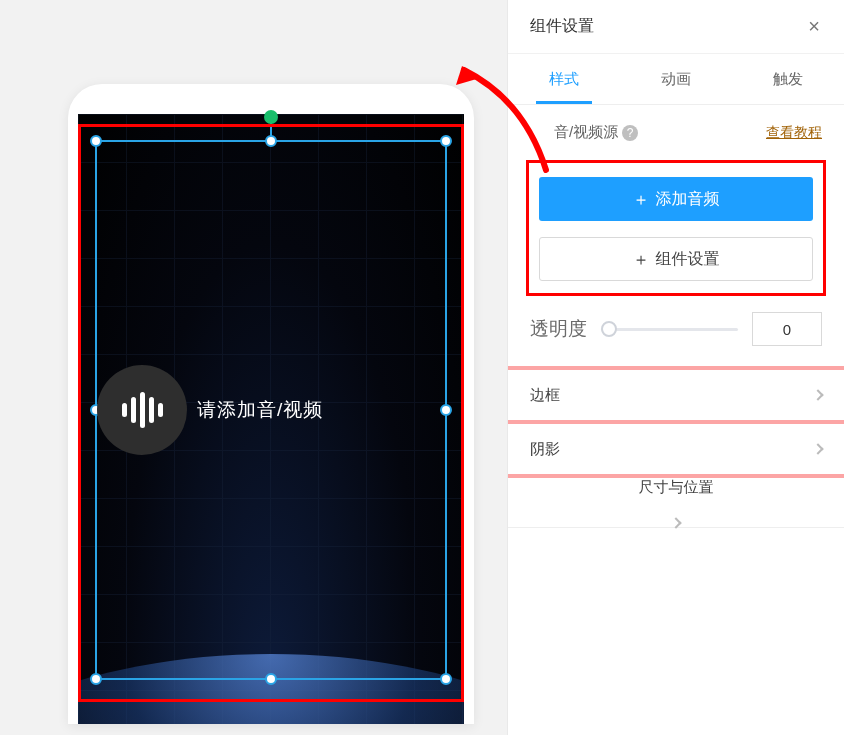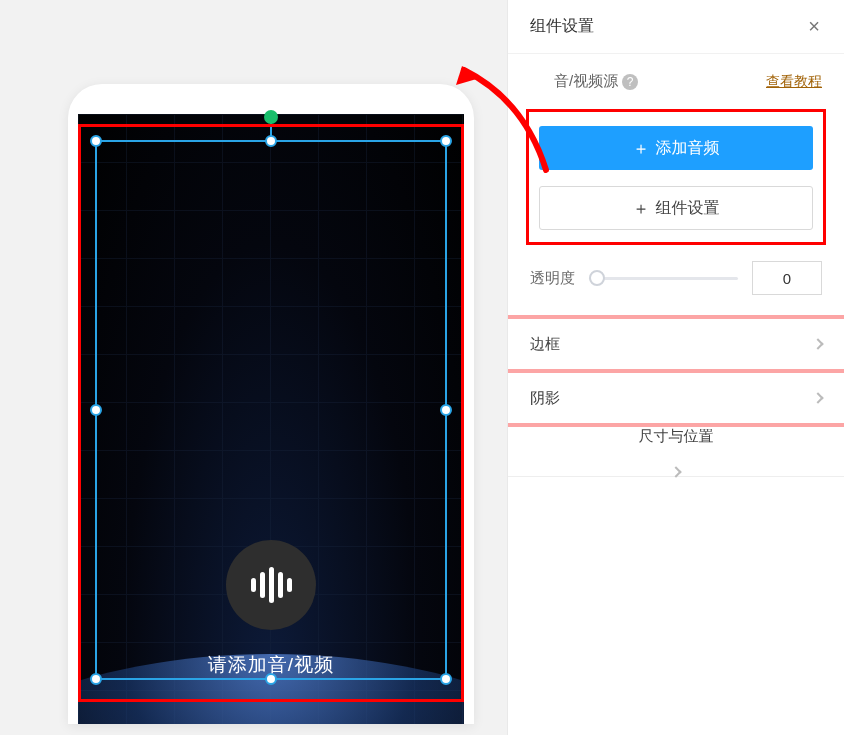--- a/index.html
+++ b/index.html
@@ -114,24 +114,24 @@
       width:2px; height:14px;
       background:#2aa4e6;
       transform:translateX(-50%);
     }
 
     
     .media-placeholder{
       position:absolute;
       inset:0;
       display:flex;
-      flex-direction:column;
+      flex-direction:row;
       align-items:center;
-      justify-content:flex-end;
-      gap:22px;
+      justify-content:flex-start;
+      gap:10px;
       pointer-events:none;
     }
     .media-icon-circle{
       width:90px; height:90px;
       border-radius:50%;
       background:#2e2e2e;
       display:flex; align-items:center; justify-content:center;
     }
     .waveform{
       display:flex; align-items:center; gap:4px;
@@ -216,21 +216,21 @@
       border:1px solid transparent;
     }
     .btn-primary{ background:#1e9fff; color:#fff; }
     .btn-outline{ background:#fff; color:#444; border-color:#d9d9d9; }
     .plus{ font-size:17px; margin-right:6px; font-weight:400; }
 
     .opacity-row{
       display:flex; align-items:center; gap:14px;
       padding:6px 22px 20px;
     }
-    .op-label{ color:#6b6b6b; font-size:15px; }
+    .op-label{ color:#6b6b6b; font-size:19px; }
     .slider{
       position:relative; flex:1; height:16px;
     }
     .slider-track{
       position:absolute; left:0; right:0; top:7px; height:3px;
       background:#e4e6eb; border-radius:3px;
     }
     .slider-thumb{
       position:absolute; left:0; top:0; width:16px; height:16px;
       border-radius:50%; background:#fff; border:2px solid #cfd3da;
@@ -302,20 +302,25 @@
   <path d="M12 25 L18 6 L36 18 Z" fill="#ff0000"></path>
 </svg>
 
 <div class="panel">
 
   <div class="panel-header">
     <div class="panel-title">组件设置</div>
     <div class="close-x">×</div>
   </div>
 
+  <div class="tabs">
+    <div class="tab active">样式</div>
+    <div class="tab">动画</div>
+    <div class="tab">触发</div>
+  </div>
 
   <div class="section">
     <div class="src-row">
       <div class="src-label">
         <span>音/视频源</span>
         <span class="help-dot">?</span>
       </div>
       <span class="tut-link">查看教程</span>
     </div>
   </div>

